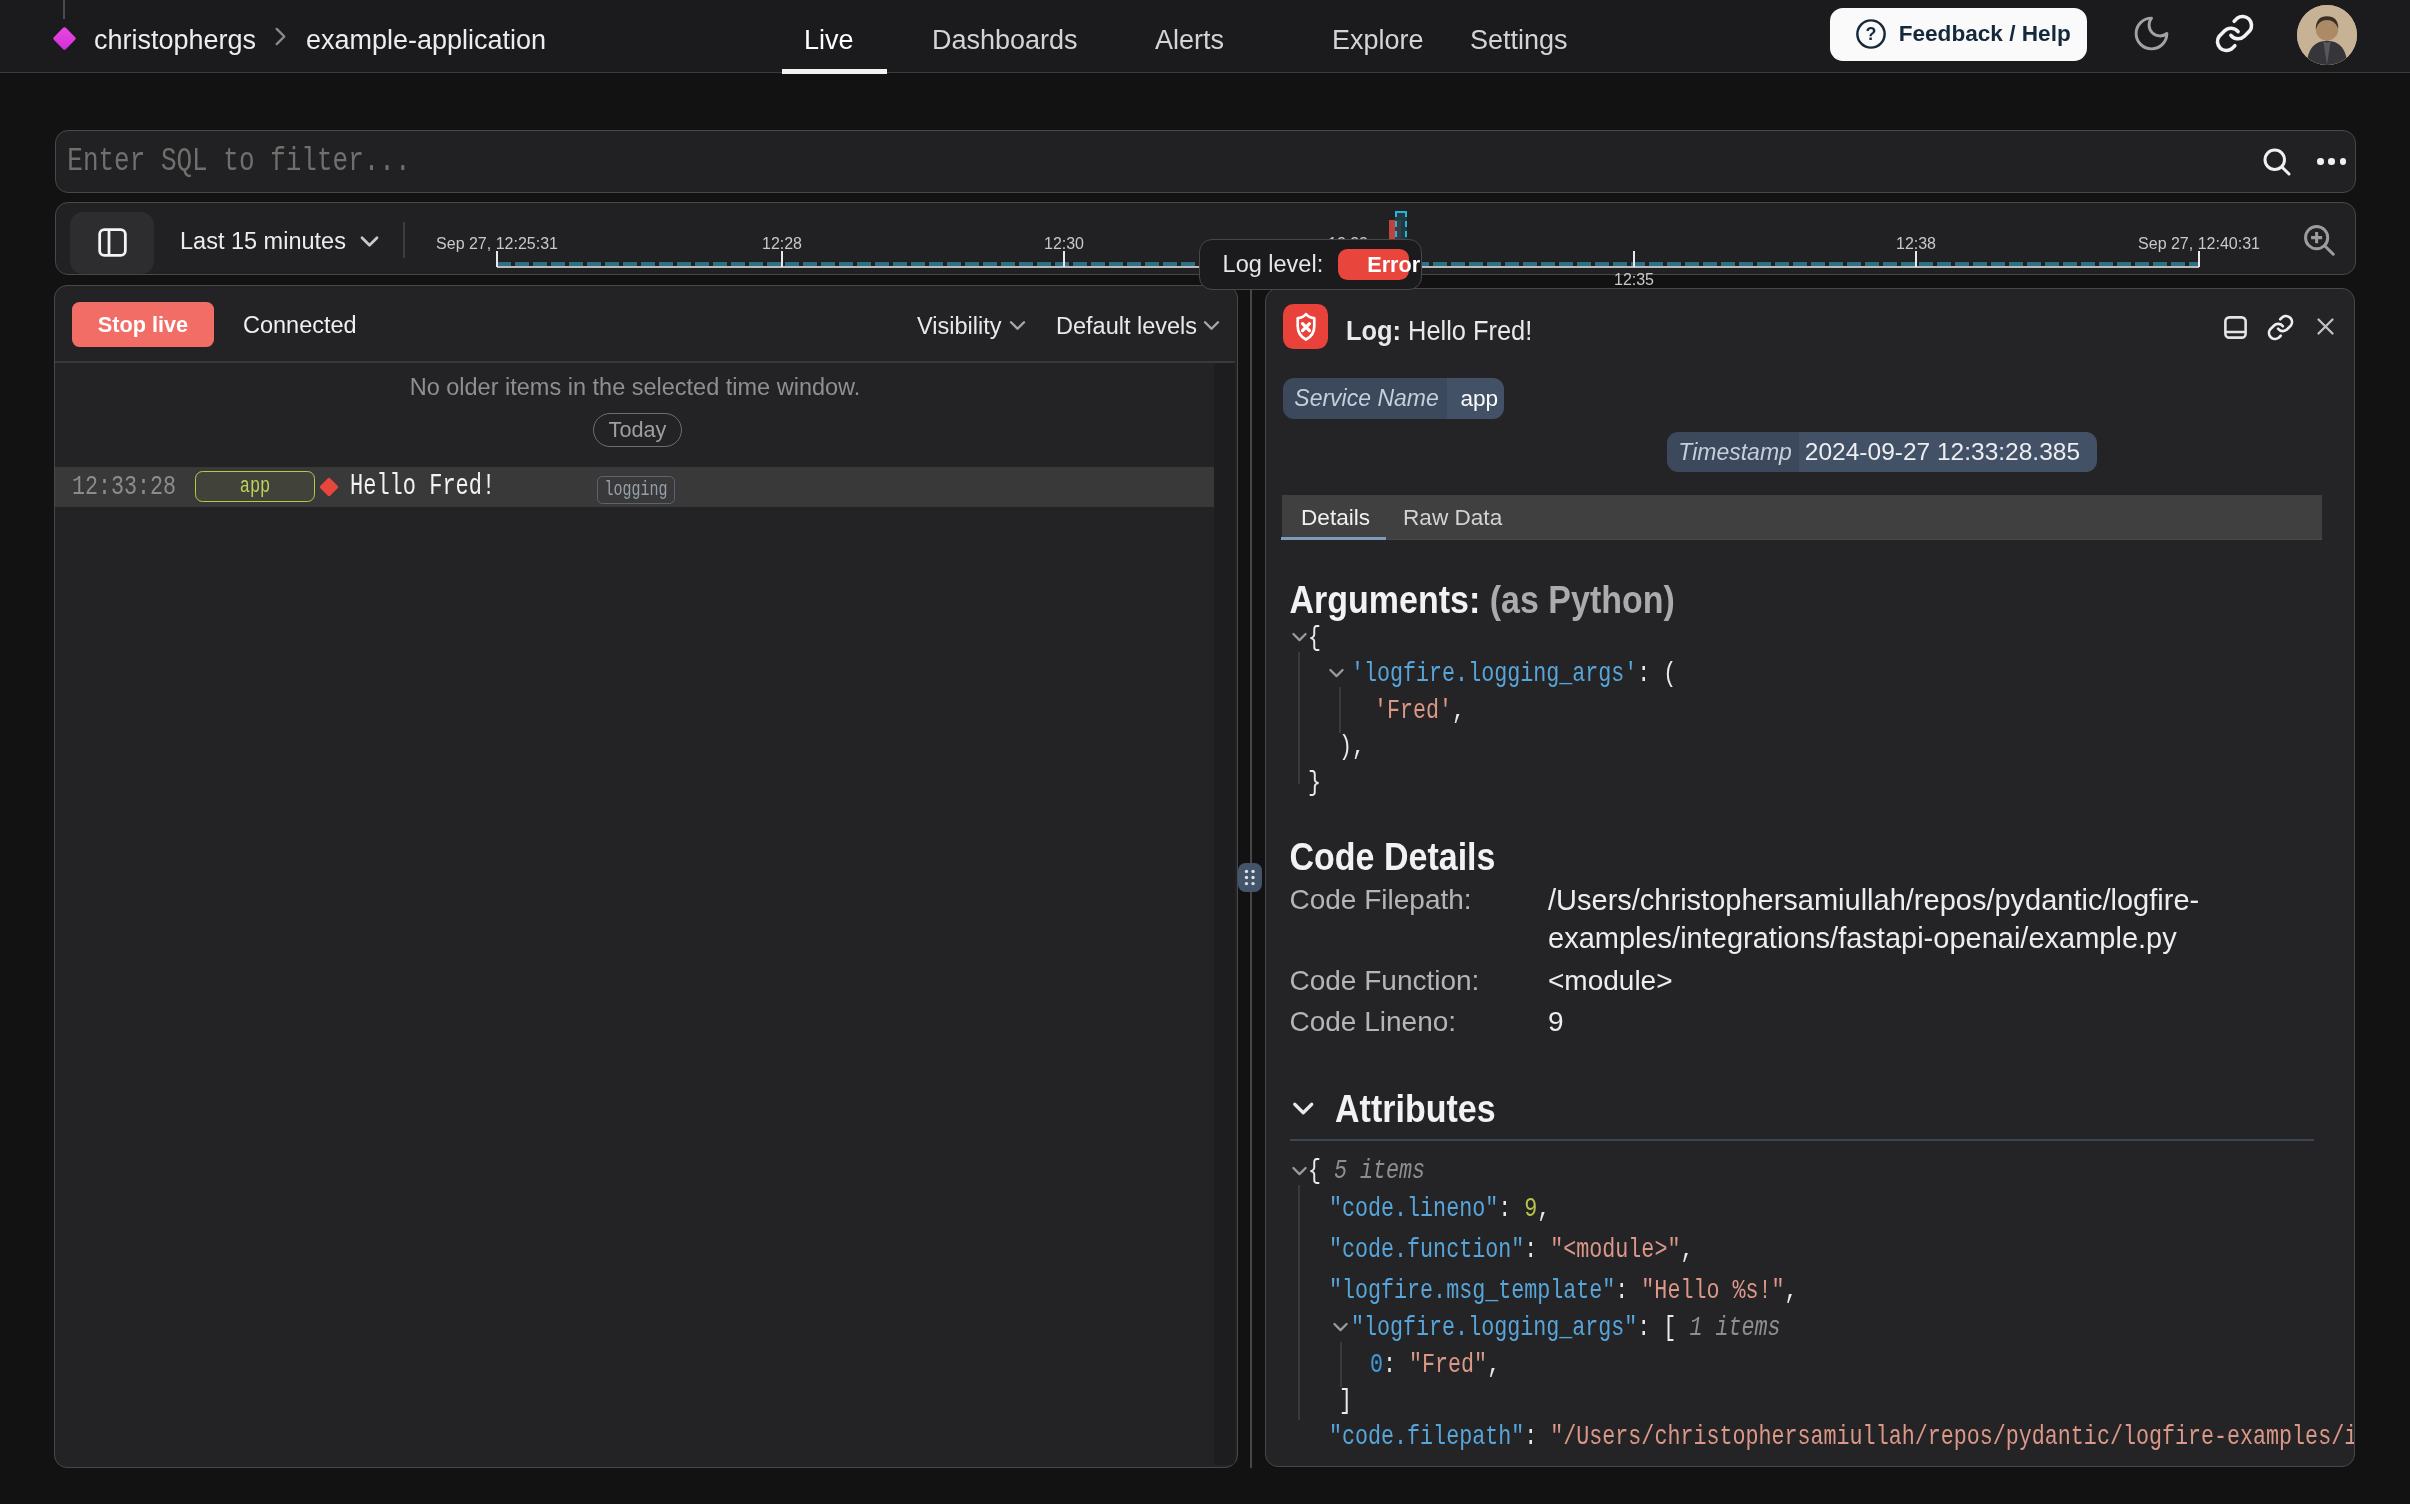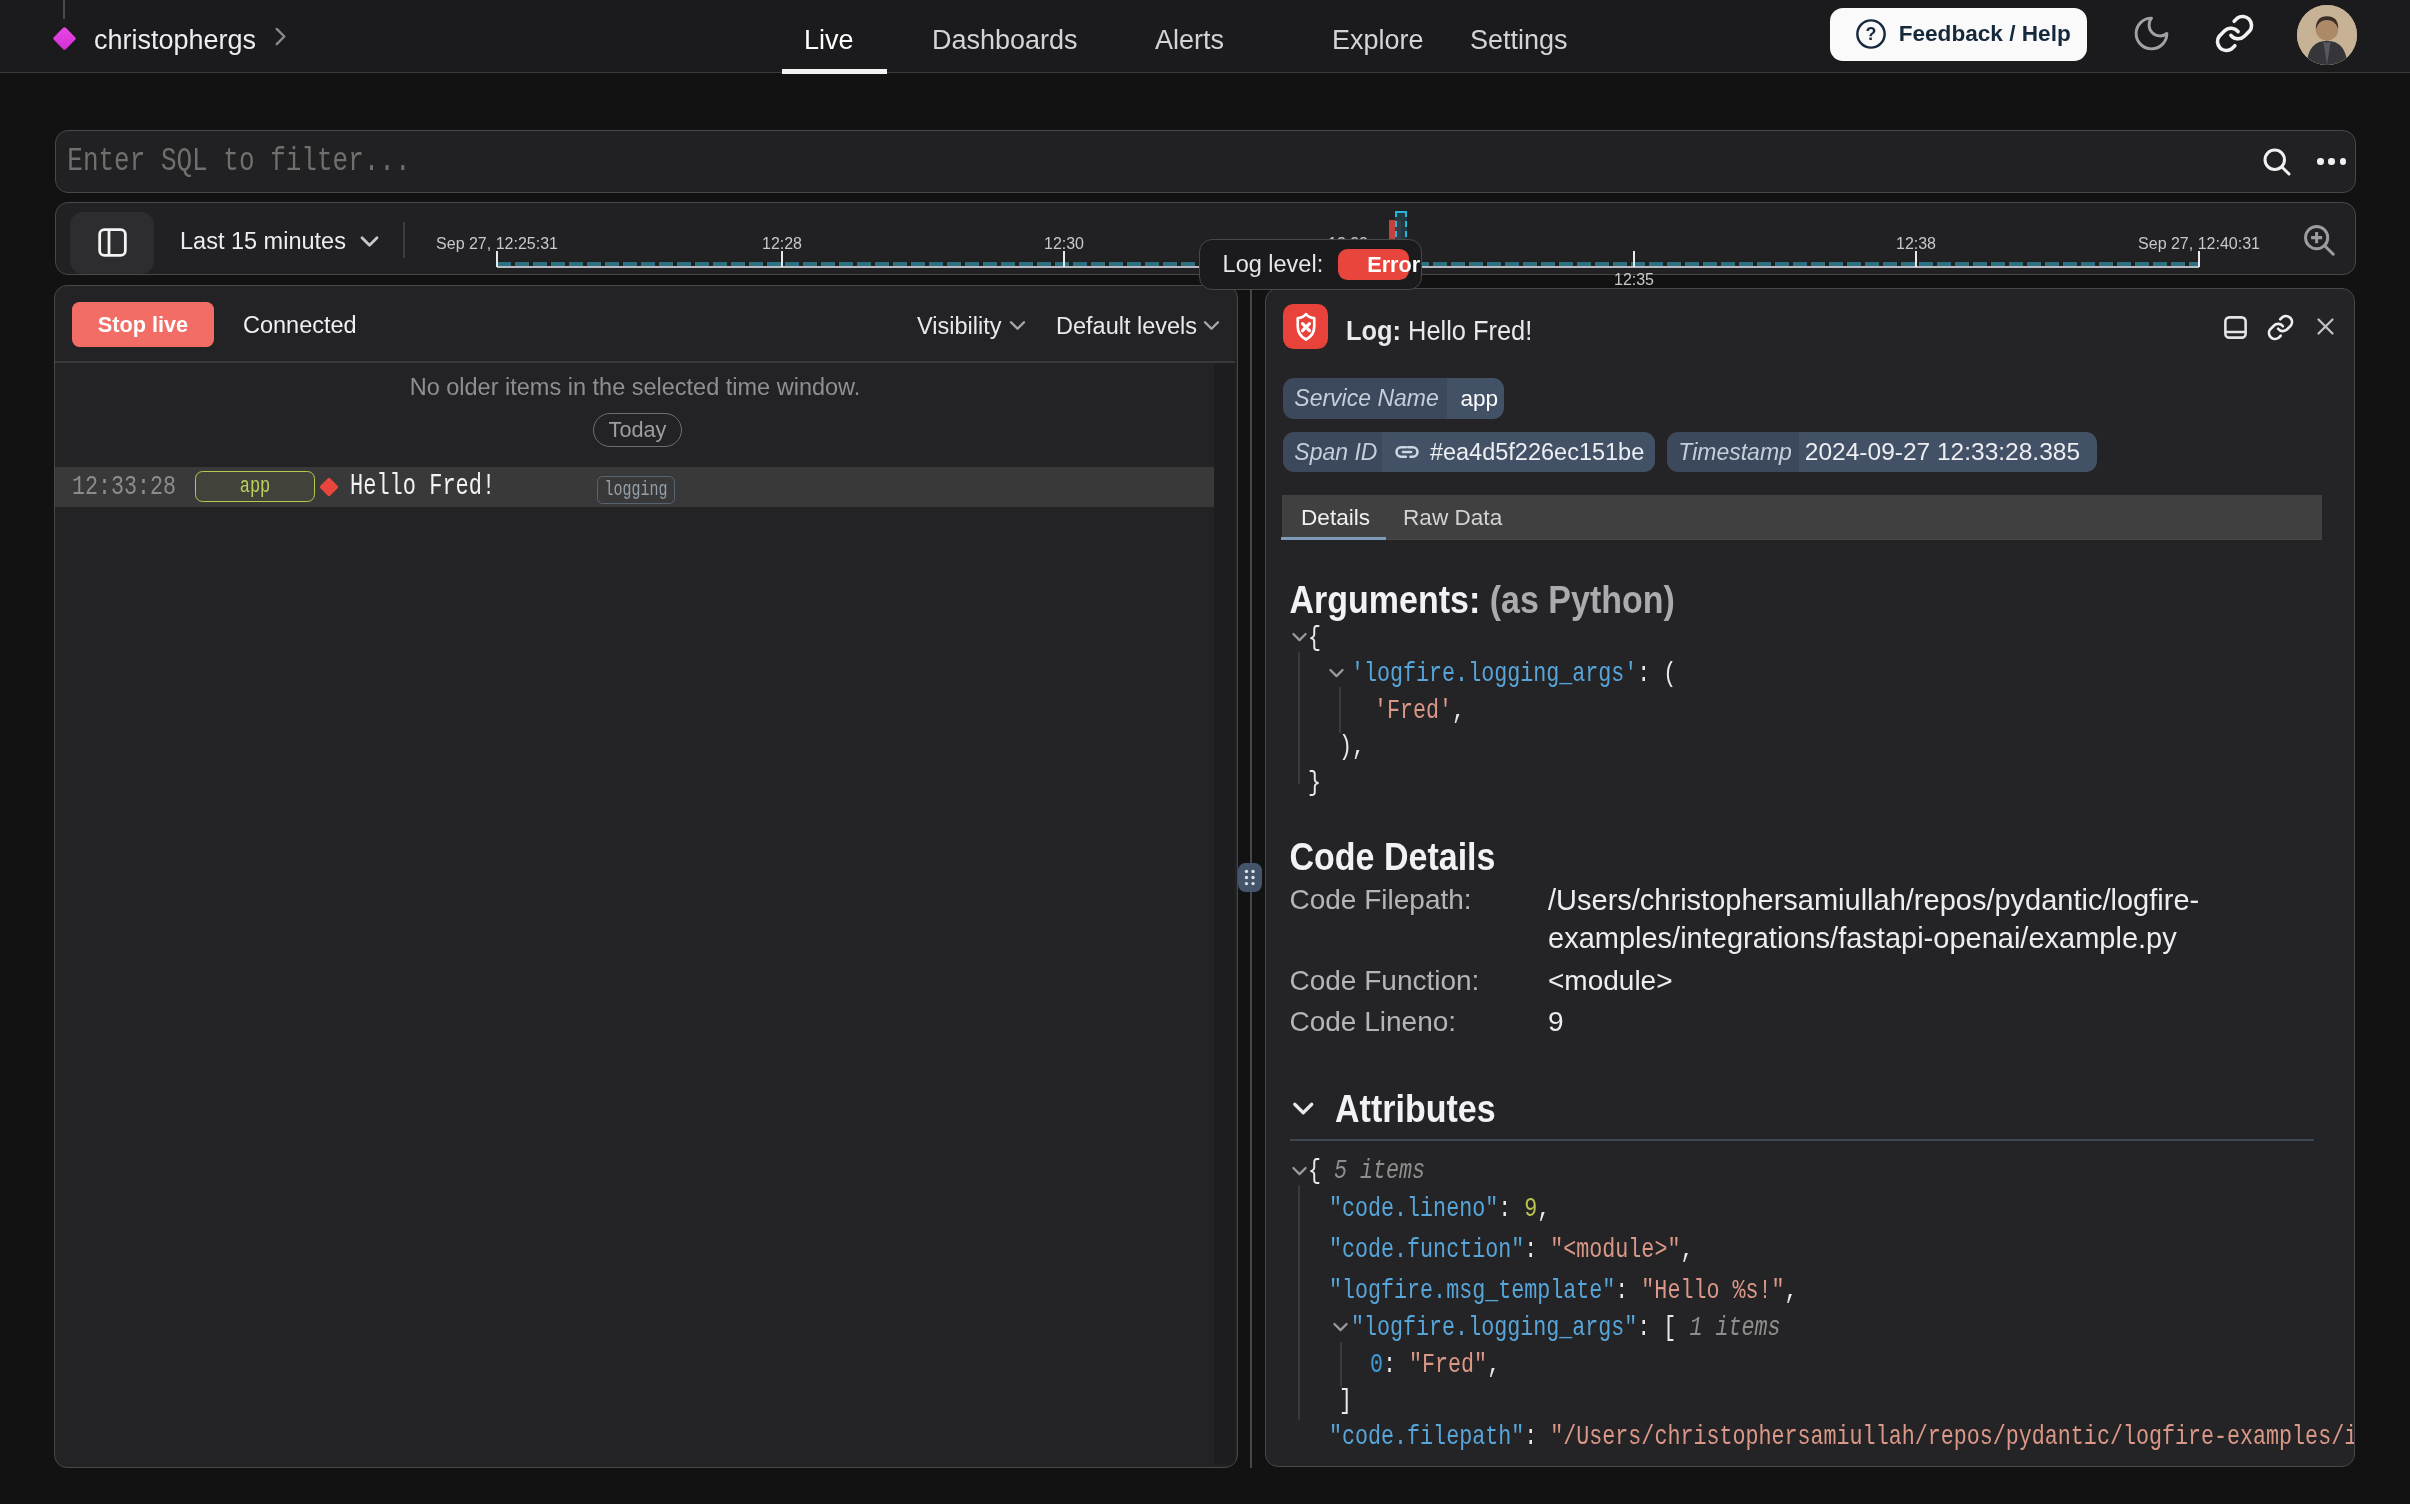--- a/index.html
+++ b/index.html
@@ -32,20 +32,21 @@
 </head>
 <body>
 
 <div id="navbar">
   <div class="abs" style="left:63px; top:0; width:1.9px; height:19px; background:#4a4a4c;"></div>
   <div class="abs" style="left:56px; top:30px; width:17px; height:17px; transform:rotate(45deg); background:linear-gradient(135deg,#ea48e4,#d32ed6); border-radius:1.9px;"></div>
   <div class="navlink" style="left:94px; color:#ededef; font-weight:500;">christophergs</div>
   <svg class="abs" style="left:271px; top:27px;" width="19" height="19" viewBox="0 0 20 20">
       <path d="M6 2 L14 10 L6 18" stroke="#8a8a8c" stroke-width="2.5" fill="none" stroke-linecap="round" stroke-linejoin="round"></path>
     </svg>
+  <div class="navlink" style="left:306px; color:#ededef; font-weight:500;">example-application</div>
 
   <div class="navlink" style="left:804px; color:#ffffff; font-weight:500;">Live</div>
   <div class="abs" style="left:782px; top:69px; width:105px; height:4.7px; background:#f2f2f2;"></div>
   <div class="navlink" style="left:932px;">Dashboards</div>
   <div class="navlink" style="left:1155px;">Alerts</div>
   <div class="navlink" style="left:1304px;margin-left:28px;">Explore</div>
   <div class="navlink" style="left:1470px;">Settings</div>
 
   <div class="abs cv" style="left:1830px; top:7.5px; width:257px; height:53px; background:#fafafa; border-radius:13px; padding-left:24.5px;">
     <svg width="32" height="32" viewBox="0 0 34 34">
@@ -174,29 +175,20 @@
       <path d="M10 13a5 5 0 0 0 7.5.5l3-3a5 5 0 0 0-7-7l-1.7 1.7"></path>
       <path d="M14 11a5 5 0 0 0-7.5-.5l-3 3a5 5 0 0 0 7 7l1.7-1.7"></path>
     </svg>
   <svg class="abs" style="left:1049px; top:27px;" width="21" height="21" viewBox="0 0 24 24">
       <path d="M4 4 L20 20 M20 4 L4 20" stroke="#c2c2c4" stroke-width="2.6" stroke-linecap="round"></path>
     </svg>
 
   <div class="abs cv" style="left:17px; top:89px; width:221px; height:41px; background:linear-gradient(90deg,#3c495c 164px,#435166 164px); border-radius:11.3px; padding-left:11.3px; font-size:24.5px; white-space:nowrap;">
     <span style="color:#c5cfdb; font-style:italic; font-size:23px;">Service Name</span>
       <span style="color:#fbfbfd; margin-left:21.7px; font-size:22.6px;">app</span>
-  </div>
-  <div class="abs cv" style="left:17px; top:143px; width:372px; height:40px; background:linear-gradient(90deg,#3c495c 99px,#435166 99px); border-radius:11.3px; padding-left:11.3px; font-size:24.5px; white-space:nowrap;">
-    <span style="color:#c5cfdb; font-style:italic; font-size:23px;">Span ID</span>
-    <svg style="margin-left:16px;" width="28" height="28" viewBox="0 0 24 24" fill="none" stroke="#cdd7e3" stroke-width="2.2" stroke-linecap="round">
-        <path d="M8.5 12 H15.5"></path>
-        <path d="M11 8 H7 A4 4 0 0 0 7 16 H11"></path>
-        <path d="M13 8 H17 A4 4 0 0 1 17 16 L15 16"></path>
-      </svg>
-    <span style="color:#eceef2; margin-left:8.5px; font-size:23.5px;">#ea4d5f226ec151be</span>
   </div>
   <div class="abs cv" style="left:401px; top:143px; width:430px; height:40px; background:linear-gradient(90deg,#3c495c 132px,#435166 132px); border-radius:11.3px; padding-left:11.3px; font-size:24.5px; white-space:nowrap;align-items:center;">
     <span style="color:#c5cfdb; font-style:italic; font-size:23px;">Timestamp</span>
     <span style="color:#eceef2; margin-left:13px; font-size:24.5px;">2024-09-27 12:33:28.385</span>
   </div>
 
   <div class="abs" style="left:16px; top:206px; width:1040px; height:45px; background:#404040; border-bottom:1.9px solid #48484a;text-decoration:underline;">
     <div class="uiline" style="left:19px; top:22.6px; font-size:22.6px; color:#f0f0f2;">Details</div>
     <div class="uiline" style="left:121px; top:22.6px; font-size:22.6px; color:#d2d2d4;">Raw Data</div>
     <div class="abs" style="left:-0.9px; top:42px; width:105px; height:2.8px; background:#7f9bba;"></div>

